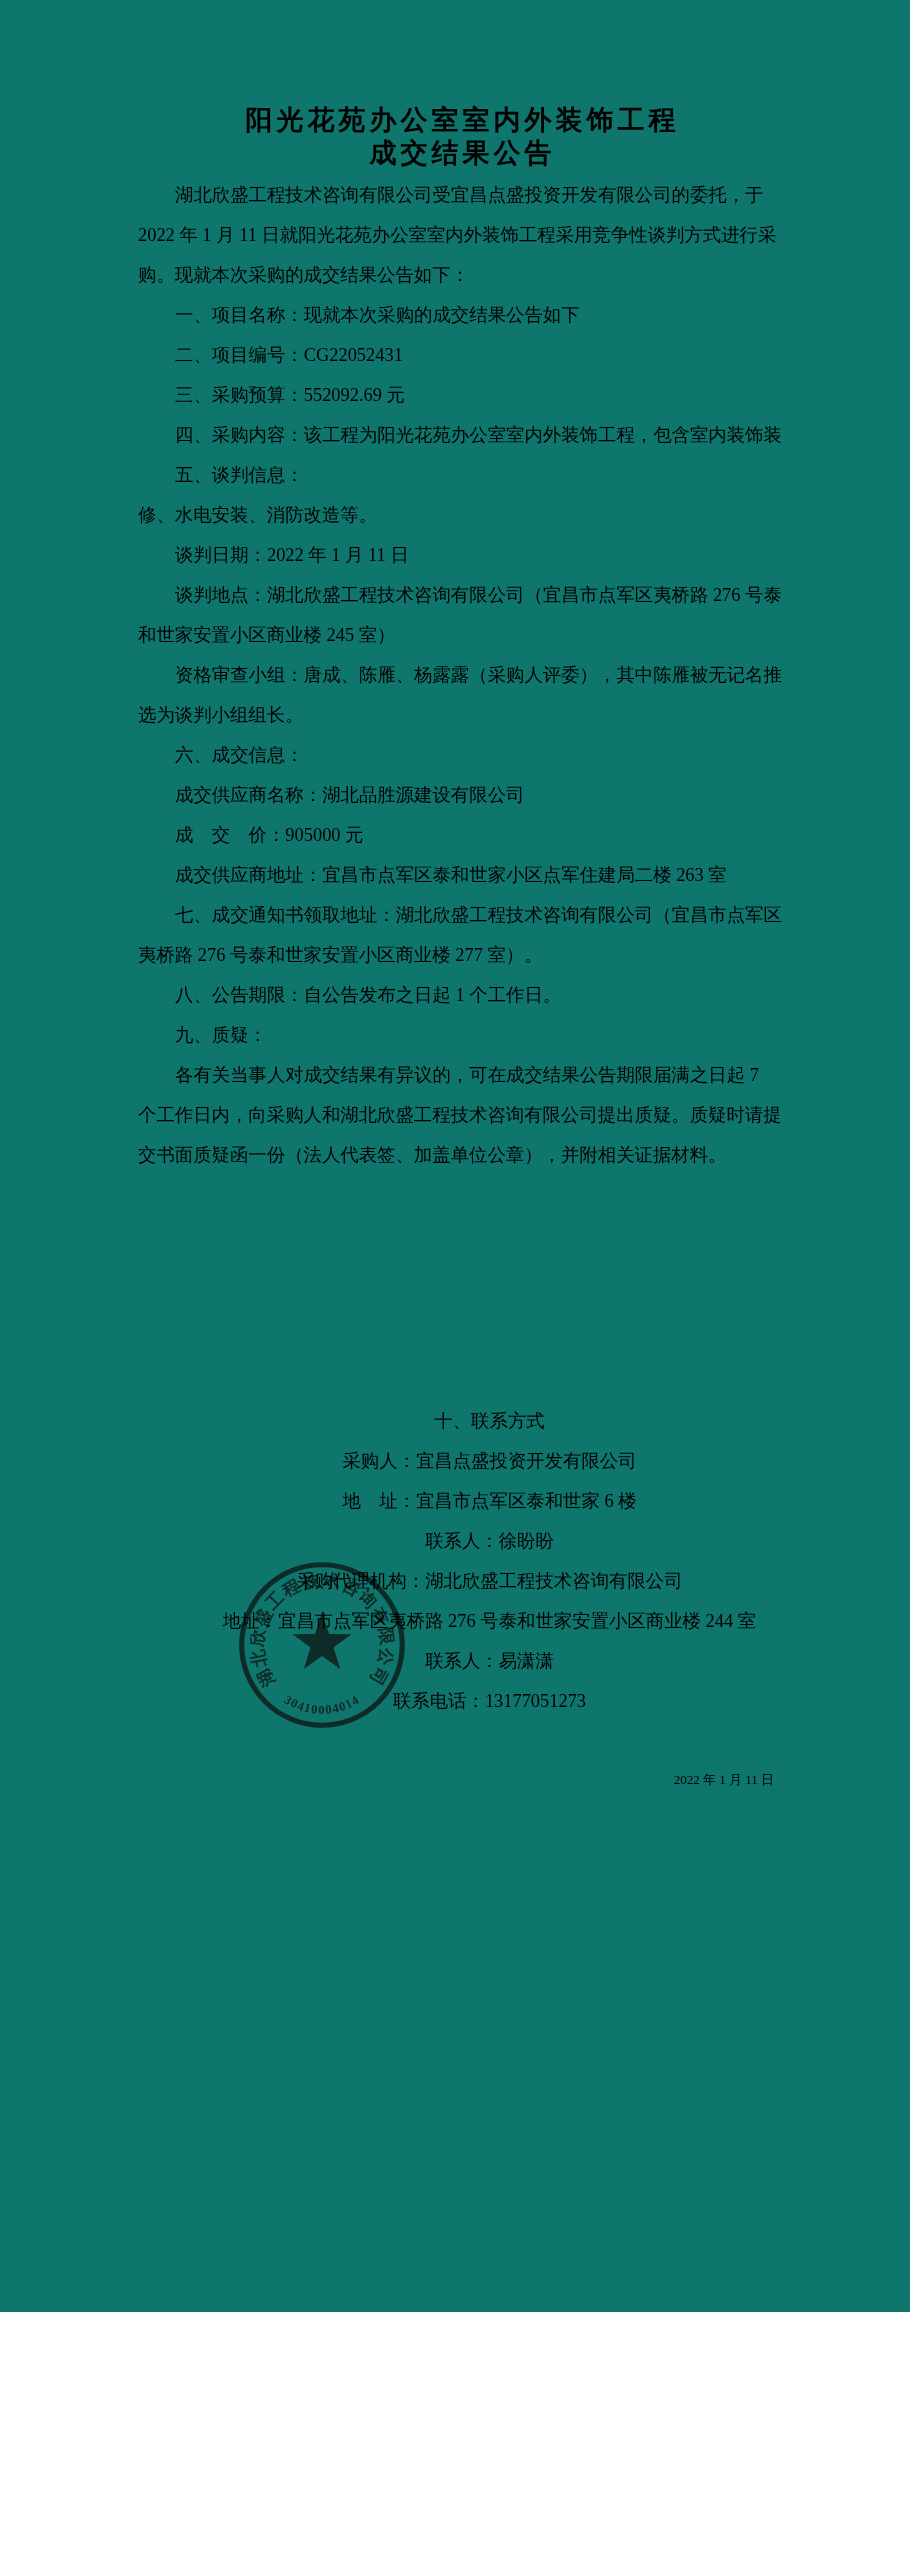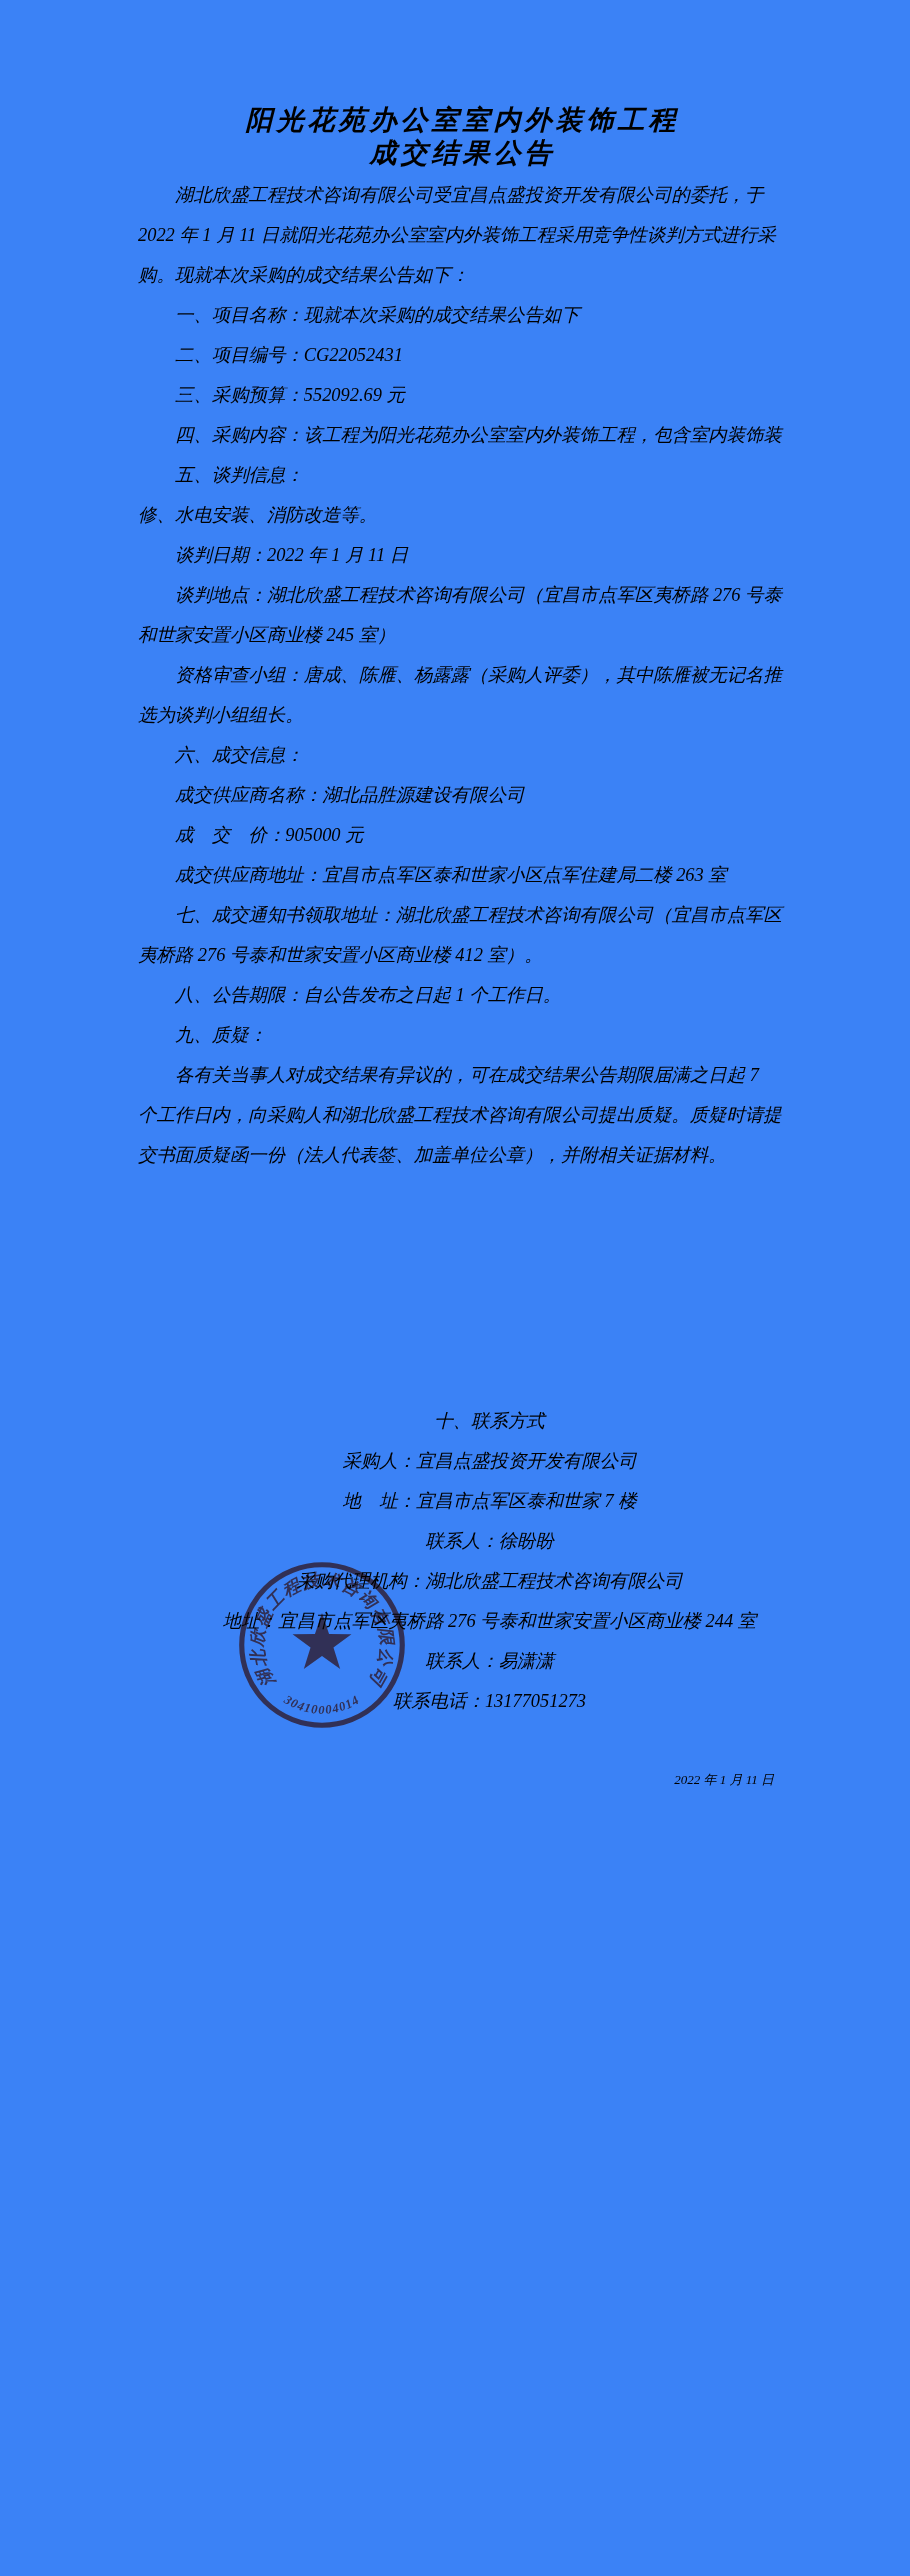--- a/index.html
+++ b/index.html
@@ -1,24 +1,23 @@
 <!DOCTYPE html>
 <html style="font-size:9.2px"><head>
 <meta charset="utf-8">
 <style>
   html, body { margin: 0; padding: 0; background: #ffffff; }
   .canvas {
     position: relative;
     width: 910px;
-    height: 2576px;
-    background: #3b82f6;
+    height: 2312px;
+    background: #0f766e;
     color: #000000;
     font-family: "Liberation Serif", "DejaVu Serif", serif;
     overflow: hidden;
-    font-style: italic;
   }
   .doc-title {
     position: absolute;
     left: 132px;
     top: 104px;
     width: 661px;
     text-align: center;
     font-weight: bold;
     font-size: 27px;
     line-height: 33px;
@@ -80,32 +79,32 @@
     <div class="doc-line indent">谈判日期：2022 年 1 月 11 日</div>
     <div class="doc-line indent">谈判地点：湖北欣盛工程技术咨询有限公司（宜昌市点军区夷桥路 276 号泰</div>
     <div class="doc-line">和世家安置小区商业楼 245 室）</div>
     <div class="doc-line indent">资格审查小组：唐成、陈雁、杨露露（采购人评委），其中陈雁被无记名推</div>
     <div class="doc-line">选为谈判小组组长。</div>
     <div class="doc-line indent">六、成交信息：</div>
     <div class="doc-line indent">成交供应商名称：湖北品胜源建设有限公司</div>
     <div class="doc-line indent">成　交　价：905000 元</div>
     <div class="doc-line indent">成交供应商地址：宜昌市点军区泰和世家小区点军住建局二楼 263 室</div>
     <div class="doc-line indent">七、成交通知书领取地址：湖北欣盛工程技术咨询有限公司（宜昌市点军区</div>
-    <div class="doc-line">夷桥路 276 号泰和世家安置小区商业楼 412 室）。</div>
+    <div class="doc-line">夷桥路 276 号泰和世家安置小区商业楼 277 室）。</div>
     <div class="doc-line indent">八、公告期限：自公告发布之日起 1 个工作日。</div>
     <div class="doc-line indent">九、质疑：</div>
     <div class="doc-line indent">各有关当事人对成交结果有异议的，可在成交结果公告期限届满之日起 7</div>
     <div class="doc-line">个工作日内，向采购人和湖北欣盛工程技术咨询有限公司提出质疑。质疑时请提</div>
     <div class="doc-line">交书面质疑函一份（法人代表签、加盖单位公章），并附相关证据材料。</div>
   </div>
 
   <div class="body-block body-page2">
     <div class="doc-line indent">十、联系方式</div>
     <div class="doc-line indent">采购人：宜昌点盛投资开发有限公司</div>
-    <div class="doc-line indent">地　址：宜昌市点军区泰和世家 7 楼</div>
+    <div class="doc-line indent">地　址：宜昌市点军区泰和世家 6 楼</div>
     <div class="doc-line indent">联系人：徐盼盼</div>
     <div class="doc-line indent">采购代理机构：湖北欣盛工程技术咨询有限公司</div>
     <div class="doc-line indent">地址：宜昌市点军区夷桥路 276 号泰和世家安置小区商业楼 244 室</div>
     <div class="doc-line indent">联系人：易潇潇</div>
     <div class="doc-line indent">联系电话：13177051273</div>
   </div>
 
   <div class="date-line">2022 年 1 月 11 日</div>
 
   <svg class="seal" viewBox="0 0 300 300" xmlns="http://www.w3.org/2000/svg">

